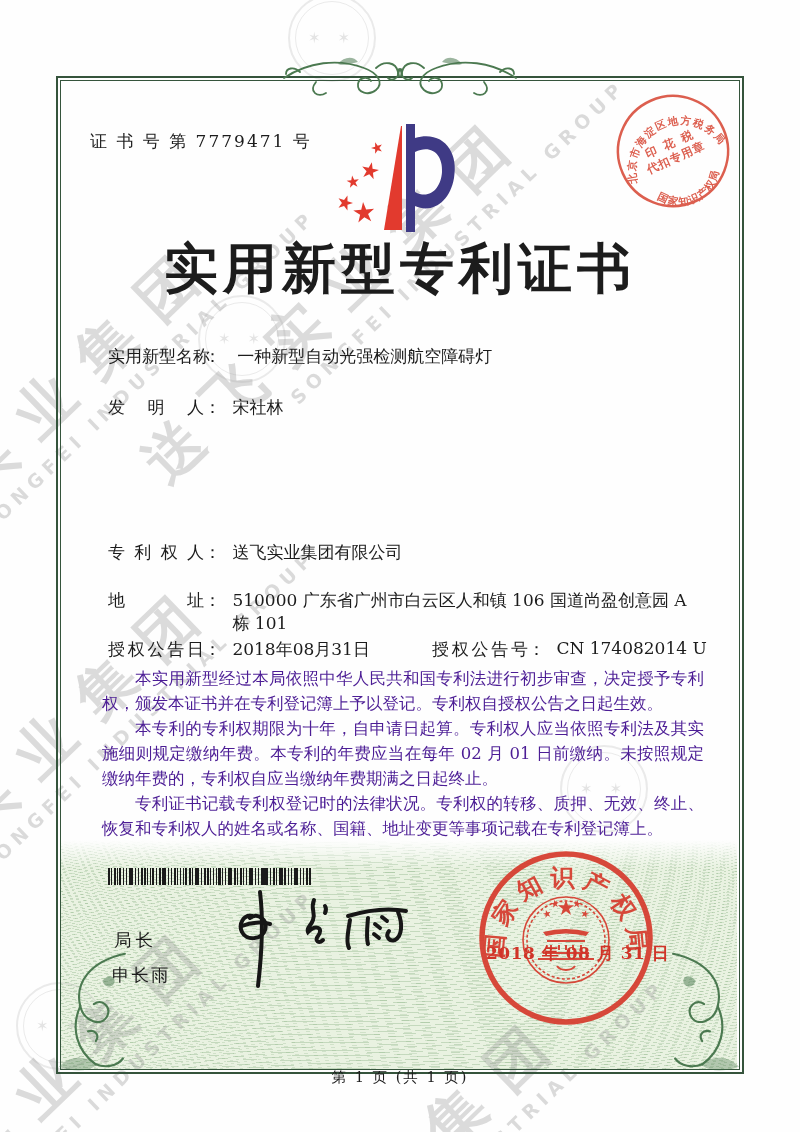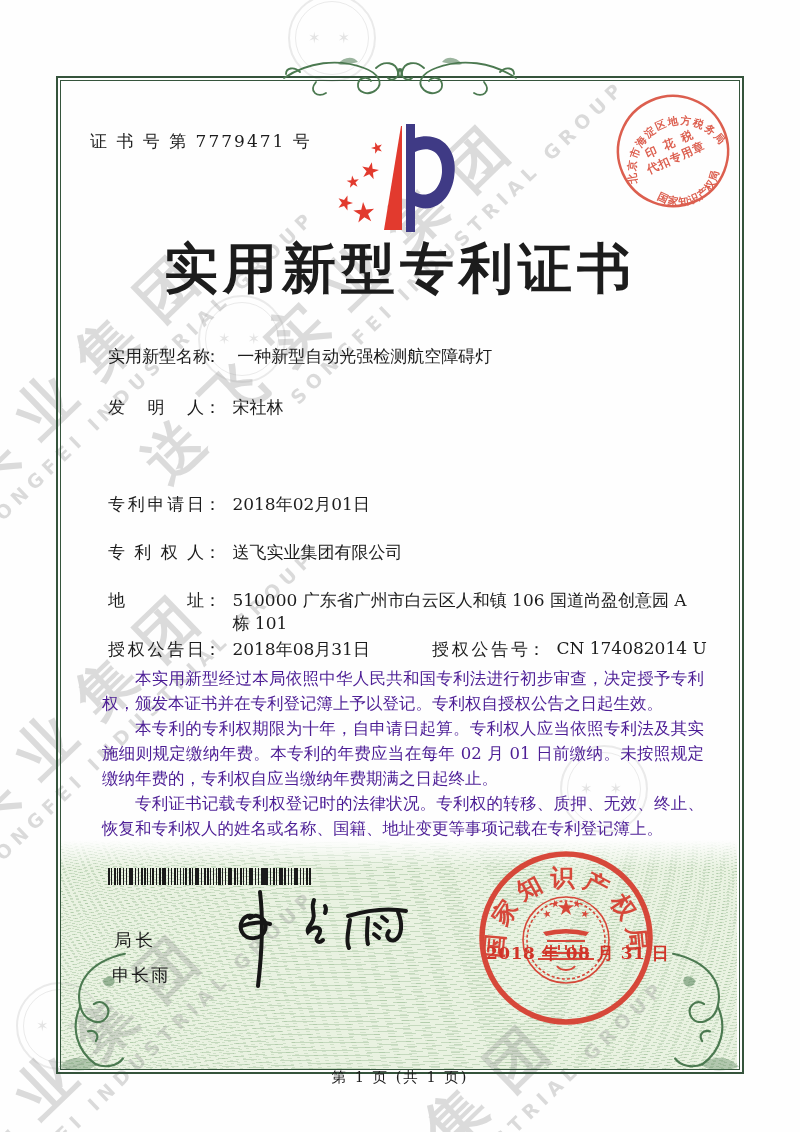--- a/index.html
+++ b/index.html
@@ -163,24 +163,20 @@
 
   <div class="abs title">实用新型专利证书</div>
 
   <div class="frow" style="left:108px;top:345px;font-family:Liberation Mono, monospace;">
     <span class="flabel">实用新型名称</span><span class="fcolon">：</span>
     <span class="fvalue">一种新型自动光强检测航空障碍灯</span>
   </div>
   <div class="frow" style="left:108px;top:396px;">
     <span class="flabel">发明人</span><span class="fcolon">：</span>
     <span class="fvalue">宋社林</span>
-  </div>
-  <div class="frow" style="left:108px;top:493px;">
-    <span class="flabel">专利申请日</span><span class="fcolon">：</span>
-    <span class="fvalue">2018年02月01日</span>
   </div>
   <div class="frow" style="left:108px;top:541px;">
     <span class="flabel">专利权人</span><span class="fcolon">：</span>
     <span class="fvalue">送飞实业集团有限公司</span>
   </div>
   <div class="frow" style="left:108px;top:589px;white-space:normal;">
     <span class="flabel">地址</span><span class="fcolon">：</span>
     <span class="fvalue">510000 广东省广州市白云区人和镇 106 国道尚盈创意园 A
 栋 101</span>
   </div>

